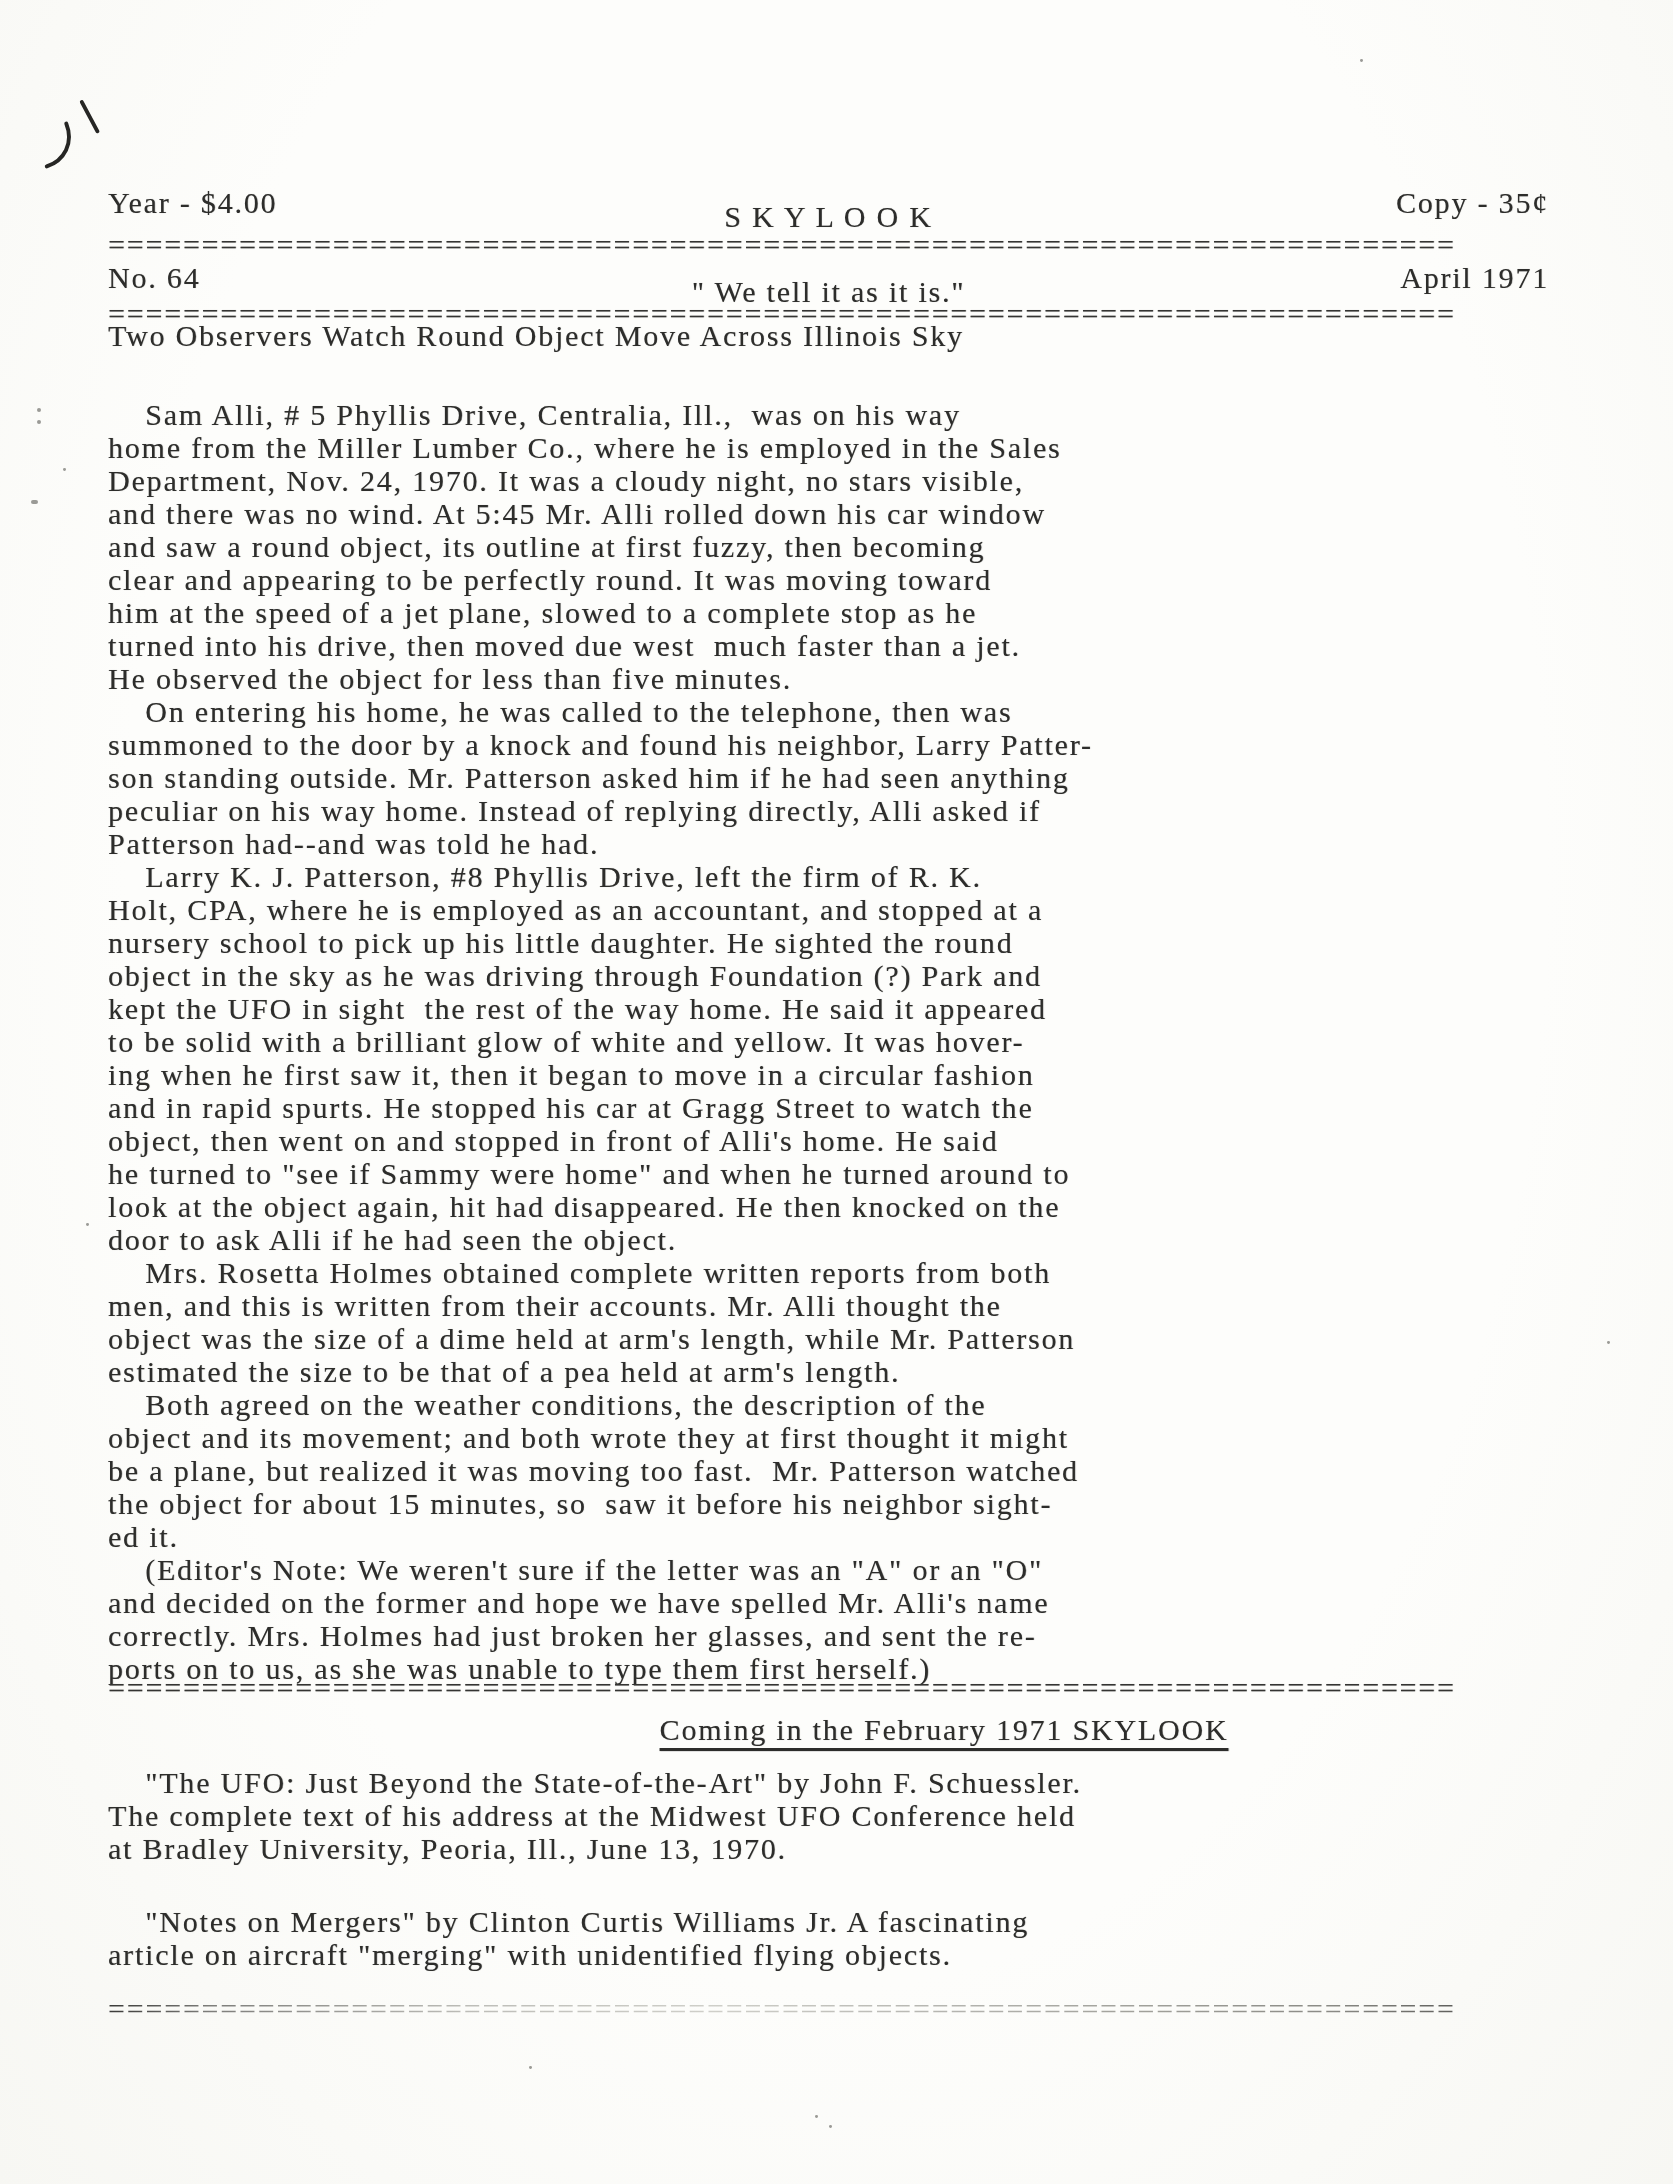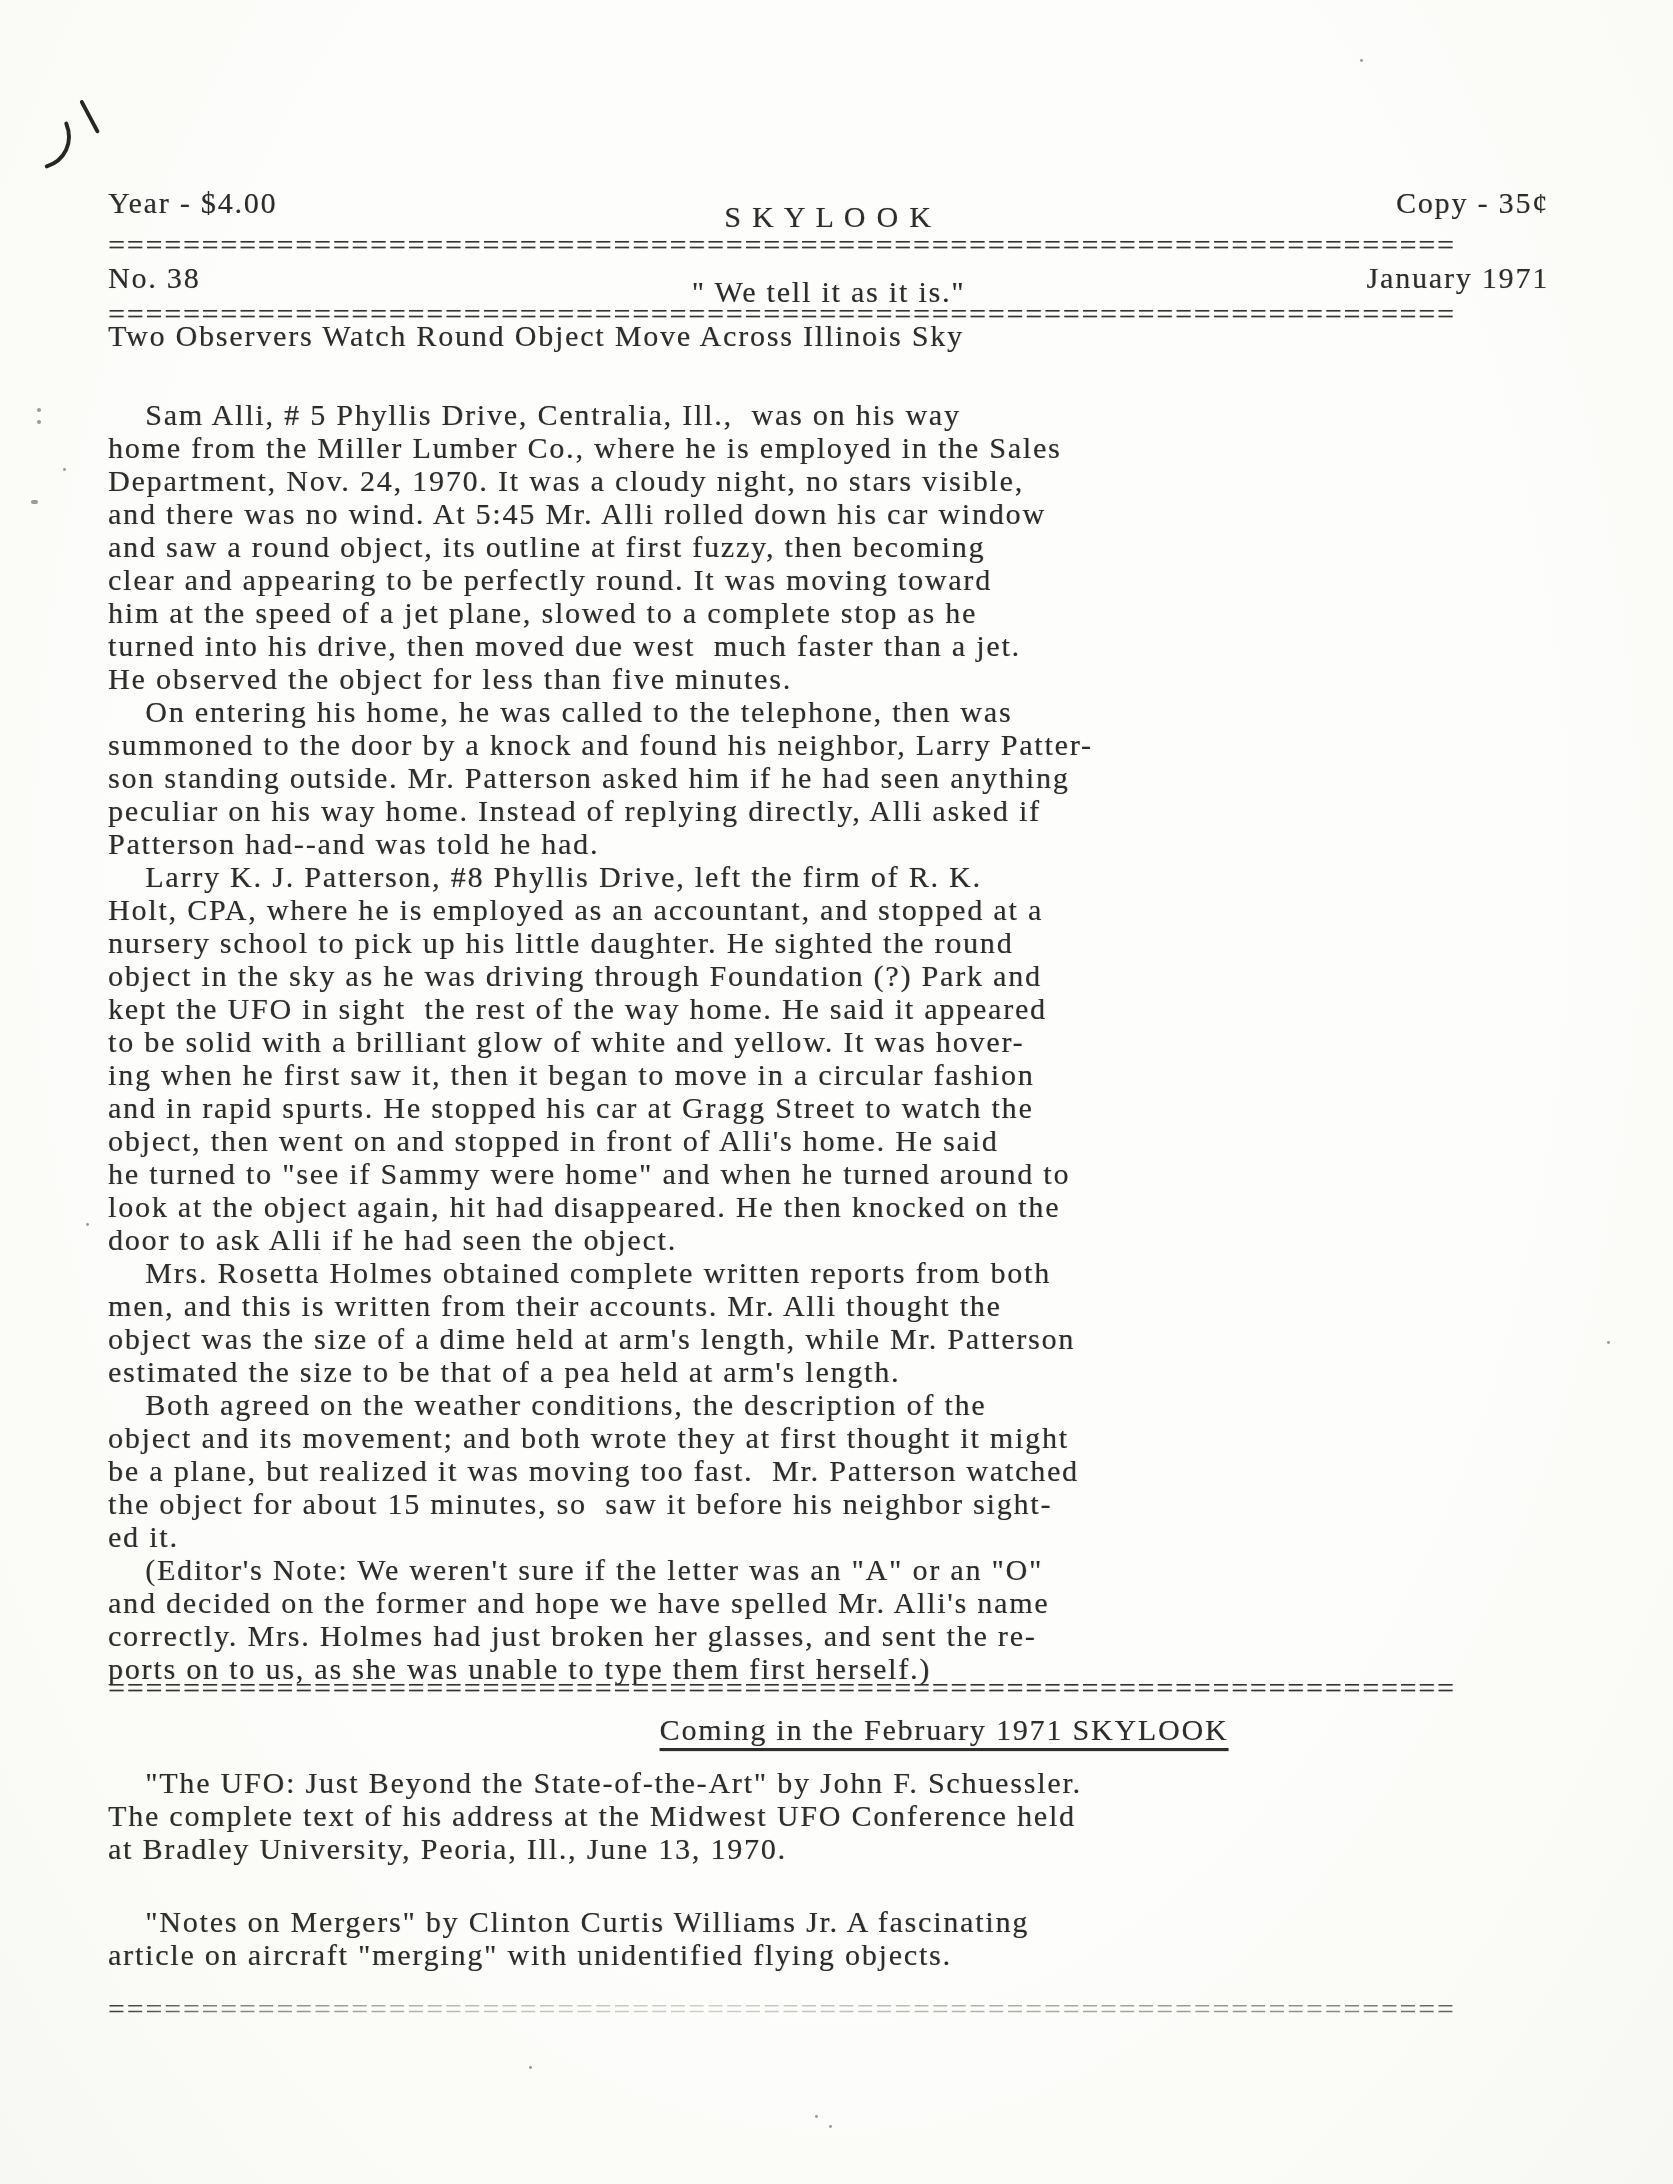--- a/index.html
+++ b/index.html
@@ -68,23 +68,23 @@
 
     <div class="hrow" style="top:186px;">
       <span class="hl">Year - $4.00</span>
       <span class="hc">S K Y L O O K</span>
       <span class="hr">Copy - 35¢</span>
     </div>
 
     <div class="tx divider" style="top:228px;">========================================================================</div>
 
     <div class="hrow" style="top:261px;">
-      <span class="hl">No. 38</span>
+      <span class="hl">No. 64</span>
       <span class="hc">" We tell it as it is."</span>
-      <span class="hr">January 1971</span>
+      <span class="hr">April 1971</span>
     </div>
 
     <div class="tx divider" style="top:297px;">========================================================================</div>
 
     <div class="tx" style="top:319px;">Two Observers Watch Round Object Move Across Illinois Sky</div>
 
     <div class="tx" style="top:398px;">    Sam Alli, # 5 Phyllis Drive, Centralia, Ill.,  was on his way
 home from the Miller Lumber Co., where he is employed in the Sales
 Department, Nov. 24, 1970. It was a cloudy night, no stars visible,
 and there was no wind. At 5:45 Mr. Alli rolled down his car window

